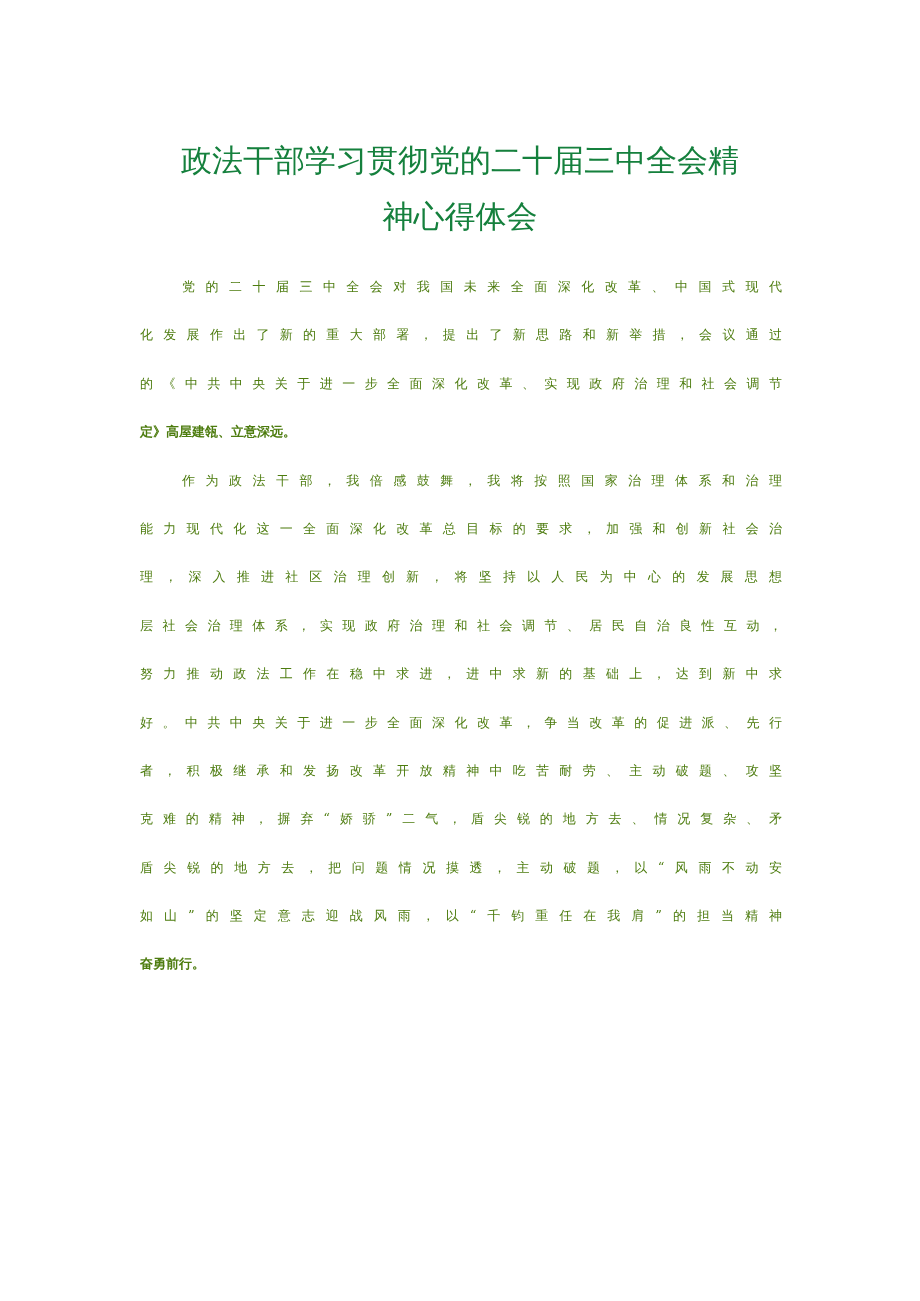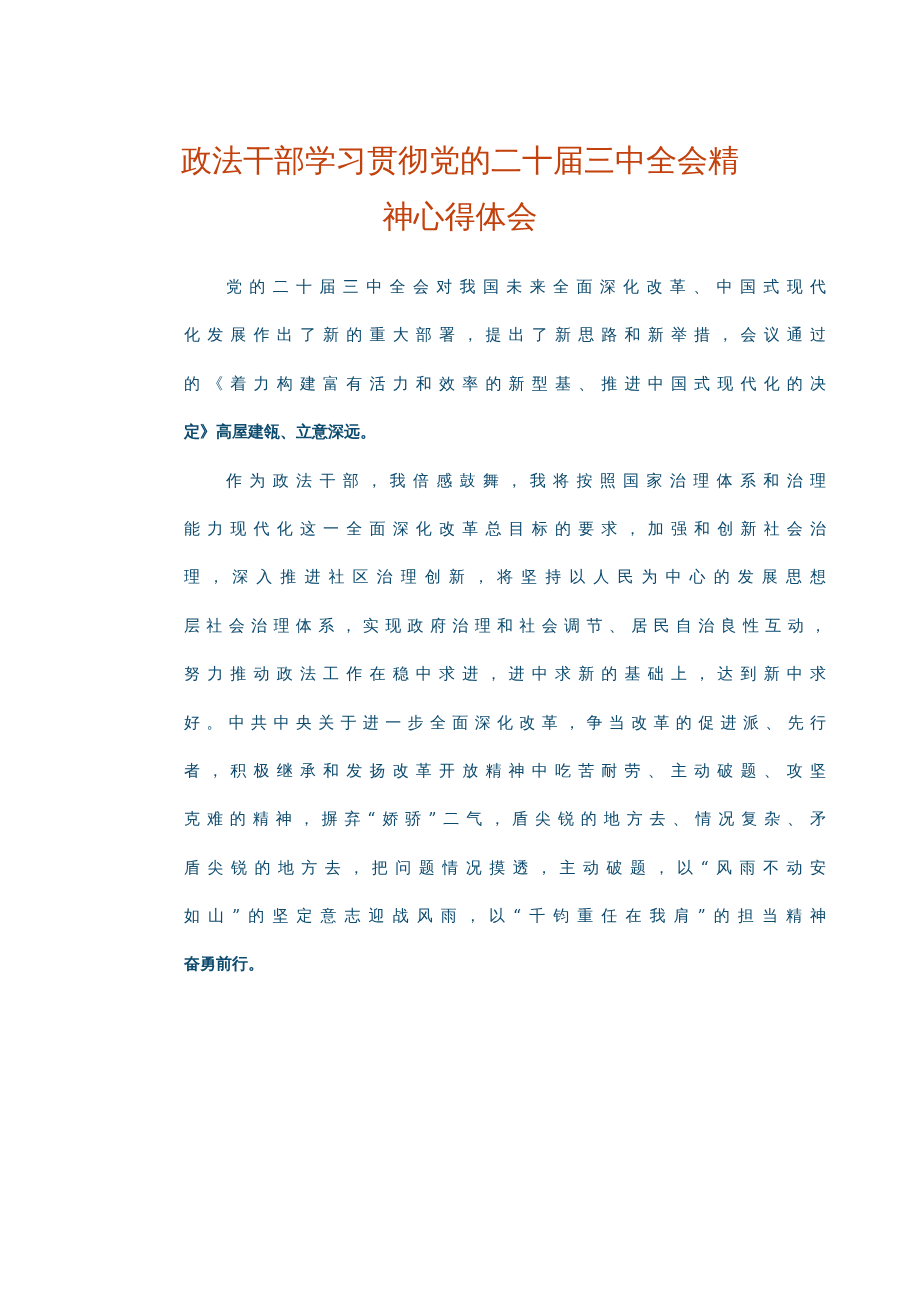--- a/index.html
+++ b/index.html
@@ -24,34 +24,33 @@
     }
     .title {
       position: absolute;
       left: 0;
       width: 920px;
       text-align: center;
       font-family: "DejaVu Sans", "Liberation Sans", sans-serif;
       font-size: 31px;
       line-height: 40px;
       letter-spacing: 0px;
-      color: #c2410c;
+      color: #15803d;
       white-space: nowrap;
     }
     .title-1 { top: 140px; }
     .title-2 { top: 196px; }
     .body-text {
       position: absolute;
       left: 140px;
       top: 266px;
       width: 642px;
       font-family: "DejaVu Serif", "Liberation Serif", serif;
-      font-size: 16px;
-      color: #0c4a6e;
-      margin-left: 44px;
+      font-size: 13px;
+      color: #4d7c0f;
     }
     .line {
       height: 48.4px;
       line-height: 42px;
       white-space: nowrap;
       text-align: justify;
       text-align-last: justify;
       letter-spacing: 0px;
     }
     .line.last {
@@ -68,21 +67,21 @@
 <div class="page">
 
   <div class="title title-1">政法干部学习贯彻党的二十届三中全会精</div>
   <div class="title title-2">神心得体会</div>
 
   <div class="body-text">
 
     <div>
       <div class="line indent">党的二十届三中全会对我国未来全面深化改革、中国式现代</div>
       <div class="line">化发展作出了新的重大部署，提出了新思路和新举措，会议通过</div>
-      <div class="line">的《着力构建富有活力和效率的新型基、推进中国式现代化的决</div>
+      <div class="line">的《中共中央关于进一步全面深化改革、实现政府治理和社会调节</div>
       <div class="line last">定》高屋建瓴、立意深远。</div>
     </div>
 
     <div>
       <div class="line indent">作为政法干部，我倍感鼓舞，我将按照国家治理体系和治理</div>
       <div class="line">能力现代化这一全面深化改革总目标的要求，加强和创新社会治</div>
       <div class="line">理，深入推进社区治理创新，将坚持以人民为中心的发展思想</div>
       <div class="line">层社会治理体系，实现政府治理和社会调节、居民自治良性互动，</div>
       <div class="line">努力推动政法工作在稳中求进，进中求新的基础上，达到新中求</div>
       <div class="line">好。中共中央关于进一步全面深化改革，争当改革的促进派、先行</div>

